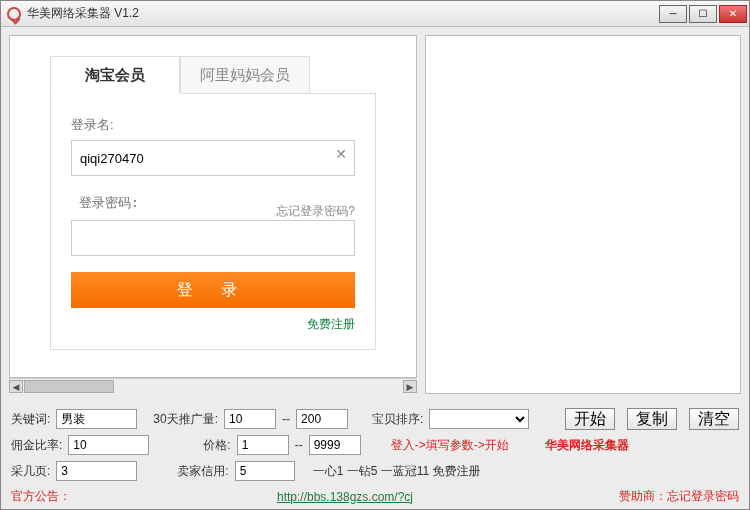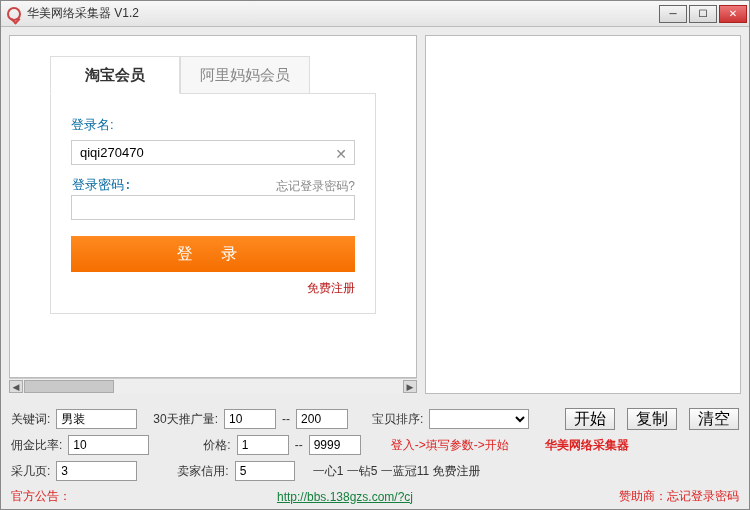--- a/index.html
+++ b/index.html
@@ -19,30 +19,30 @@
 
 .left-panel { flex: 1; display:flex; flex-direction:column; }
 .left-box { flex:1; background:#fff; border:1px solid #bbb; padding: 0; overflow:hidden; position:relative; }
 
 .tabs { display:flex; margin: 20px 0 0 40px; }
 .tab { width: 130px; height: 38px; display:flex; align-items:center; justify-content:center; font-size:15px; border:1px solid #ddd; border-bottom:none; background:#f7f7f7; color:#888; cursor:pointer; }
 .tab.active { background:#fff; color:#333; font-weight:bold; border-bottom:1px solid #fff; position:relative; z-index:2; }
 
 .tab-content { border:1px solid #ddd; margin: -1px 40px 0 40px; background:#fff; padding: 16px 20px 16px 20px; position:relative; z-index:1; }
 
-.label { font-size:13px; color:#0369a1; margin: 6px 0 6px 0; }
+.label { font-size:13px; color:#737373; margin: 6px 0 6px 0; }
 .input-wrap { position:relative; }
-.txt-input { width:100%; height:25px; border:1px solid #ccc; padding: 0 28px 0 8px; font-size:13px; }
+.txt-input { width:100%; height:36px; border:1px solid #ccc; padding: 0 28px 0 8px; font-size:13px; }
 .clear-x { position:absolute; right:8px; top:6px; font-size:14px; color:#888; cursor:pointer; }
 
 .pwd-row { display:flex; justify-content:space-between; align-items:flex-end; }
 .forgot { font-size:12px; color:#888; cursor:pointer; }
 
 .login-btn { width:100%; height:36px; background:linear-gradient(#ff8a20,#f56e00); color:#fff; border:none; font-size:16px; letter-spacing:12px; margin-top:16px; cursor:pointer; }
-.free-reg { text-align:right; font-size:12px; color:#b91c1c; margin-top:8px; cursor:pointer; }
+.free-reg { text-align:right; font-size:12px; color:#15803d; margin-top:8px; cursor:pointer; }
 
 .left-scroll { height:16px; background:#eee; border-top:1px solid #ccc; position:relative; }
 .left-scroll .thumb { position:absolute; left:0; top:1px; width:90px; height:13px; background:#c9c9c9; border:1px solid #aaa; }
 .left-scroll .arrow { position:absolute; top:1px; width:14px; height:13px; background:#dcdcdc; border:1px solid #aaa; display:flex; align-items:center; justify-content:center; font-size:9px; color:#555;}
 .left-scroll .arrow.l{left:0;} .left-scroll .arrow.r{right:0;}
 
 .right-panel { width: 316px; display:flex; flex-direction:column; }
 .right-box { flex:1; background:#fff; border:1px solid #bbb; }
 
 .params { padding: 4px 10px 2px 10px; font-size:12px; color:#333; }
@@ -86,21 +86,21 @@
         </div>
 
         <div class="tab-content">
           <div class="label">登录名:</div>
           <div class="input-wrap">
             <input class="txt-input" type="text" value="qiqi270470" style="">
             <span class="clear-x">✕</span>
           </div>
 
           <div class="pwd-row" style="margin-top:10px;">
-            <div class="label" style="margin:1px;font-family:Liberation Mono, monospace;">登录密码:</div>
+            <div class="label" style="margin:8px;font-family:Liberation Mono, monospace;">登录密码:</div>
             <span class="forgot">忘记登录密码?</span>
           </div>
           <input class="txt-input" type="password" value="" style="">
 
           <button class="login-btn">登 录</button>
           <div class="free-reg">免费注册</div>
         </div>
 
       </div>
       <div class="left-scroll">

